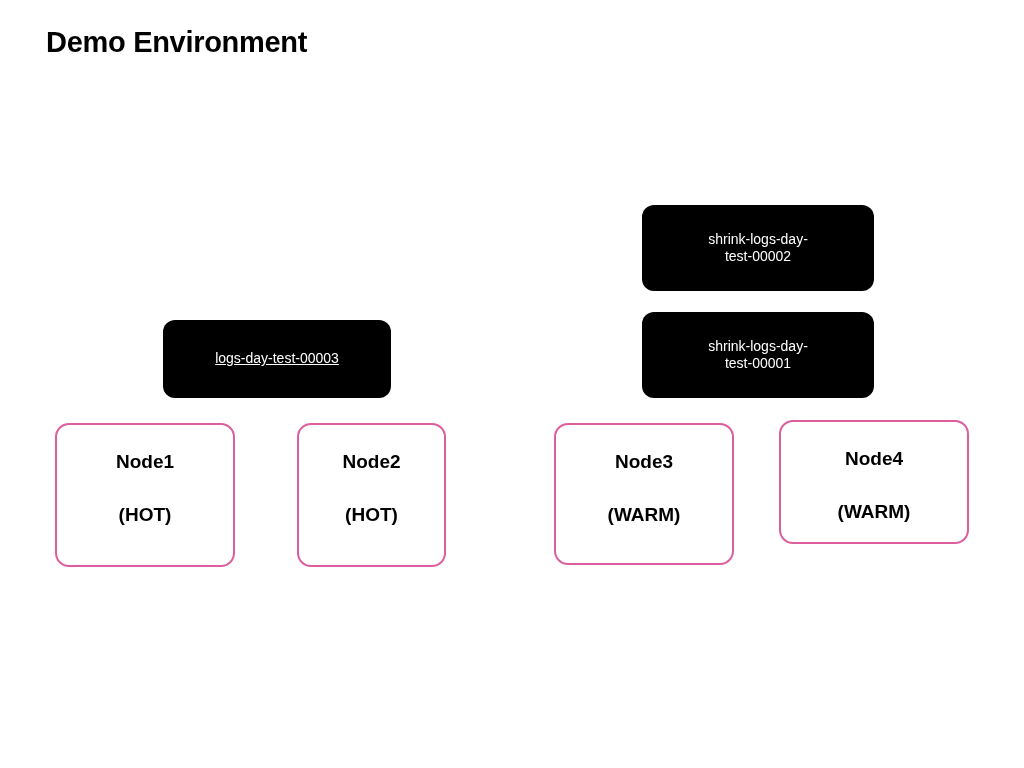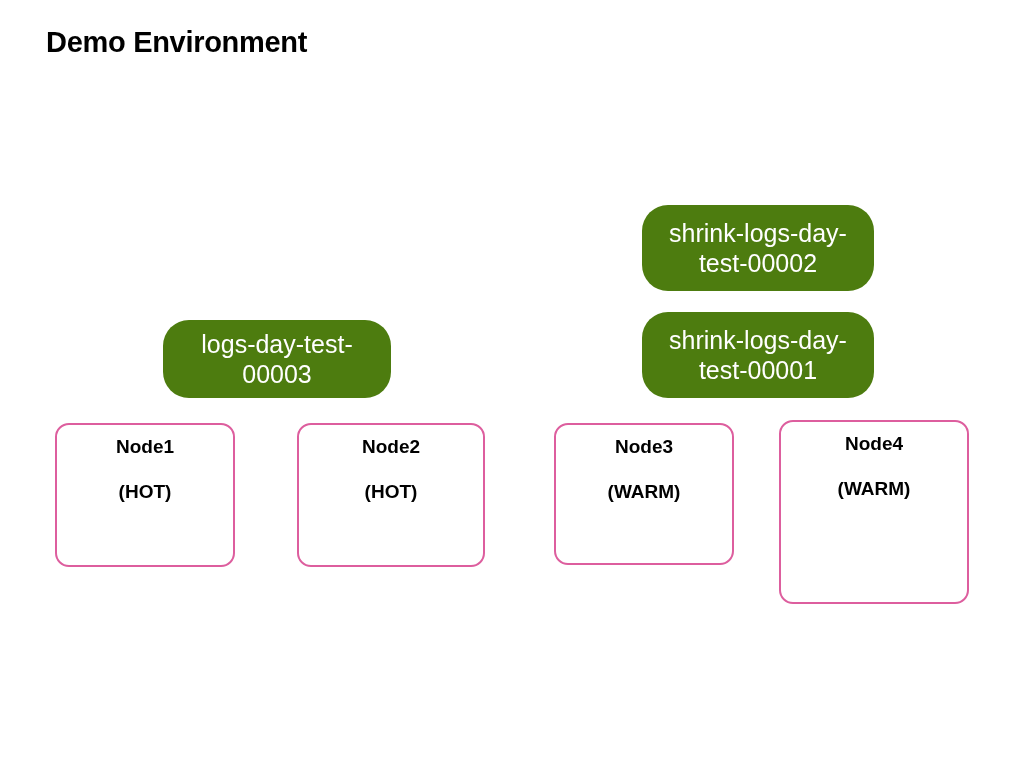--- a/index.html
+++ b/index.html
@@ -40,43 +40,44 @@
     position: absolute;
     left: 0;
     top: 0;
     width: 1024px;
     height: 700px;
   }
 
   
   .index-box {
     position: absolute;
-    background: #4d7c0f;
-    border-radius: 26px;
+    background: #000000;
+    border-radius: 12px;
     color: #ffffff;
     display: flex;
     align-items: center;
     justify-content: center;
     text-align: center;
-    font-size: 25px;
+    font-size: 14px;
     line-height: 1.22;
     font-weight: normal;
     box-sizing: border-box;
     padding: 4px 10px;
   }
   .index-box .idx-label {
     display: block;
     white-space: pre-line;
   }
 
   #index-logs-day-test-00003 {
     left: 163px;
     top: 320px;
     width: 228px;
     height: 78px;
+    text-decoration: underline;
   }
   #index-shrink-logs-day-test-00002 {
     left: 642px;
     top: 205px;
     width: 232px;
     height: 86px;
   }
   #index-shrink-logs-day-test-00001 {
     left: 642px;
     top: 312px;
@@ -87,39 +88,39 @@
   
   .node-box {
     position: absolute;
     background: #ffffff;
     border: 2px solid #dd5e9e;
     border-radius: 14px;
     box-sizing: border-box;
     display: flex;
     flex-direction: column;
     align-items: center;
-    padding-top: 11px;
+    padding-top: 26px;
     color: #000000;
   }
   .node-name {
     font-size: 19px;
     font-weight: bold;
     line-height: 1.2;
   }
   .node-tier {
     font-size: 19px;
     font-weight: bold;
-    margin-top: 22px;
+    margin-top: 30px;
     line-height: 1.2;
   }
 
   #node-box-node1 { left: 55px;  top: 423px; width: 180px; height: 144px; }
-  #node-box-node2 { left: 297px; top: 423px; width: 188px; height: 144px; }
+  #node-box-node2 { left: 297px; top: 423px; width: 149px; height: 144px; }
   #node-box-node3 { left: 554px; top: 423px; width: 180px; height: 142px; }
-  #node-box-node4 { left: 779px; top: 420px; width: 190px; height: 184px; }
+  #node-box-node4 { left: 779px; top: 420px; width: 190px; height: 124px; }
 
   
   .footer {
     position: absolute;
     left: 0;
     top: 700px;
     width: 1024px;
     height: 68px;
   }
 </style>

